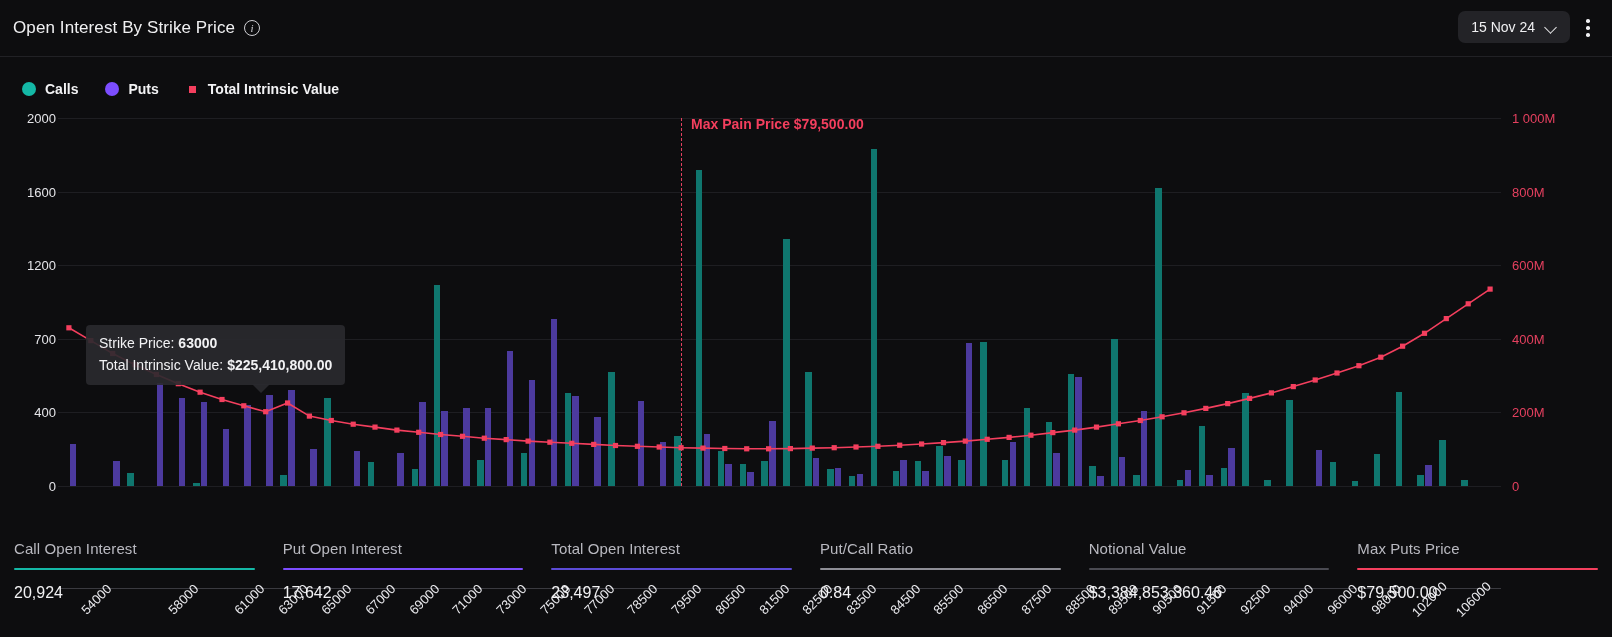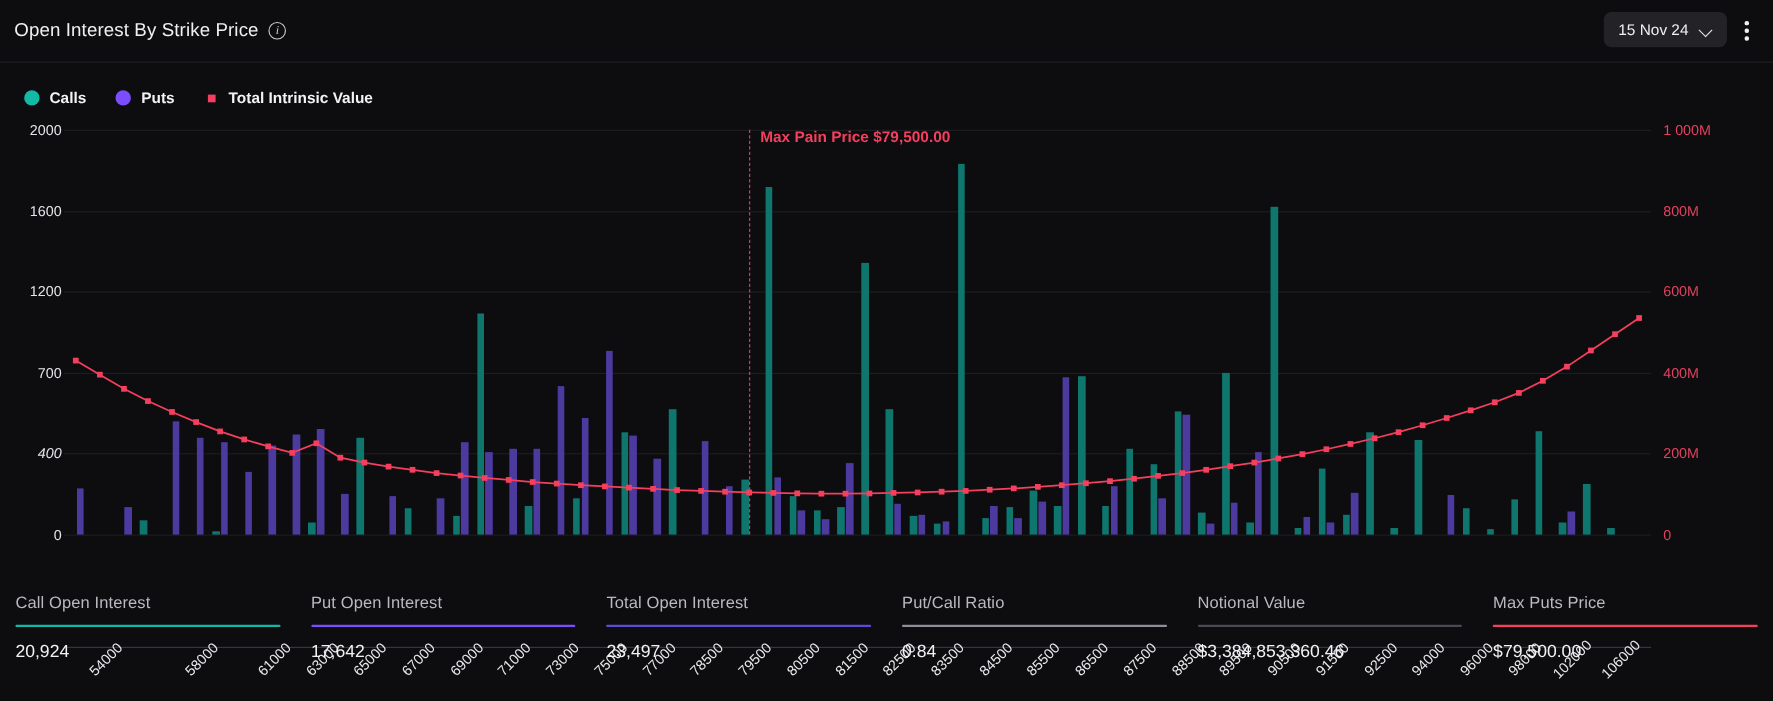--- a/index.html
+++ b/index.html
@@ -351,21 +351,21 @@
         <rect x="1385.7" y="198.0" width="5.2" height="5.2" fill="#f43f5e"></rect>
         <rect x="1407.6" y="183.2" width="5.2" height="5.2" fill="#f43f5e"></rect>
         <rect x="1429.5" y="168.5" width="5.2" height="5.2" fill="#f43f5e"></rect>
       </svg>
     <div id="maxpain-line" style="left: 623.114px;">
       <div id="maxpain-label">Max Pain Price $79,500.00</div>
     </div>
   </div>
   <div id="yaxis-left">
       <div class="ylab-l" style="top: 376px;">0</div>
-      <div class="ylab-l" style="top: 302.4px; font-style: italic;">400</div>
+      <div class="ylab-l" style="top: 302.4px;">400</div>
       <div class="ylab-l" style="top: 228.8px;">700</div>
       <div class="ylab-l" style="top: 155.2px; text-align: right;">1200</div>
       <div class="ylab-l" style="top: 81.6px;">1600</div>
       <div class="ylab-l" style="top: 8px;">2000</div>
     </div>
   <div id="yaxis-right">
       <div class="ylab-r" style="top: 376px;">0</div>
       <div class="ylab-r" style="top: 302.4px;">200M</div>
       <div class="ylab-r" style="top: 228.8px;">400M</div>
       <div class="ylab-r" style="top: 155.2px;">600M</div>
@@ -400,20 +400,30 @@
       <div class="xtick" style="left: 1162.11px;">90500</div>
       <div class="xtick" style="left: 1205.84px;">91500</div>
       <div class="xtick" style="left: 1249.57px;">92500</div>
       <div class="xtick" style="left: 1293.3px;">94000</div>
       <div class="xtick" style="left: 1337.02px;">96000</div>
       <div class="xtick" style="left: 1380.75px;">98000</div>
       <div class="xtick" style="left: 1424.48px;">102000</div>
       <div class="xtick" style="left: 1468.2px;">106000</div>
     </div>
 
+  <div id="tooltip">
+    <div>
+      <span>Strike Price:</span>
+      <b>63000</b>
+    </div>
+    <div>
+      <span>Total Intrinsic Value:</span>
+      <b>$225,410,800.00</b>
+    </div>
+  </div>
 </div>
 
 <div id="stats">
     <div class="stat">
       <div class="s-label">Call Open Interest</div>
       <div class="s-rule" style="background: rgb(20, 184, 166);"></div>
       <div class="s-value">20,924</div>
     </div>
     <div class="stat">
       <div class="s-label">Put Open Interest</div>

